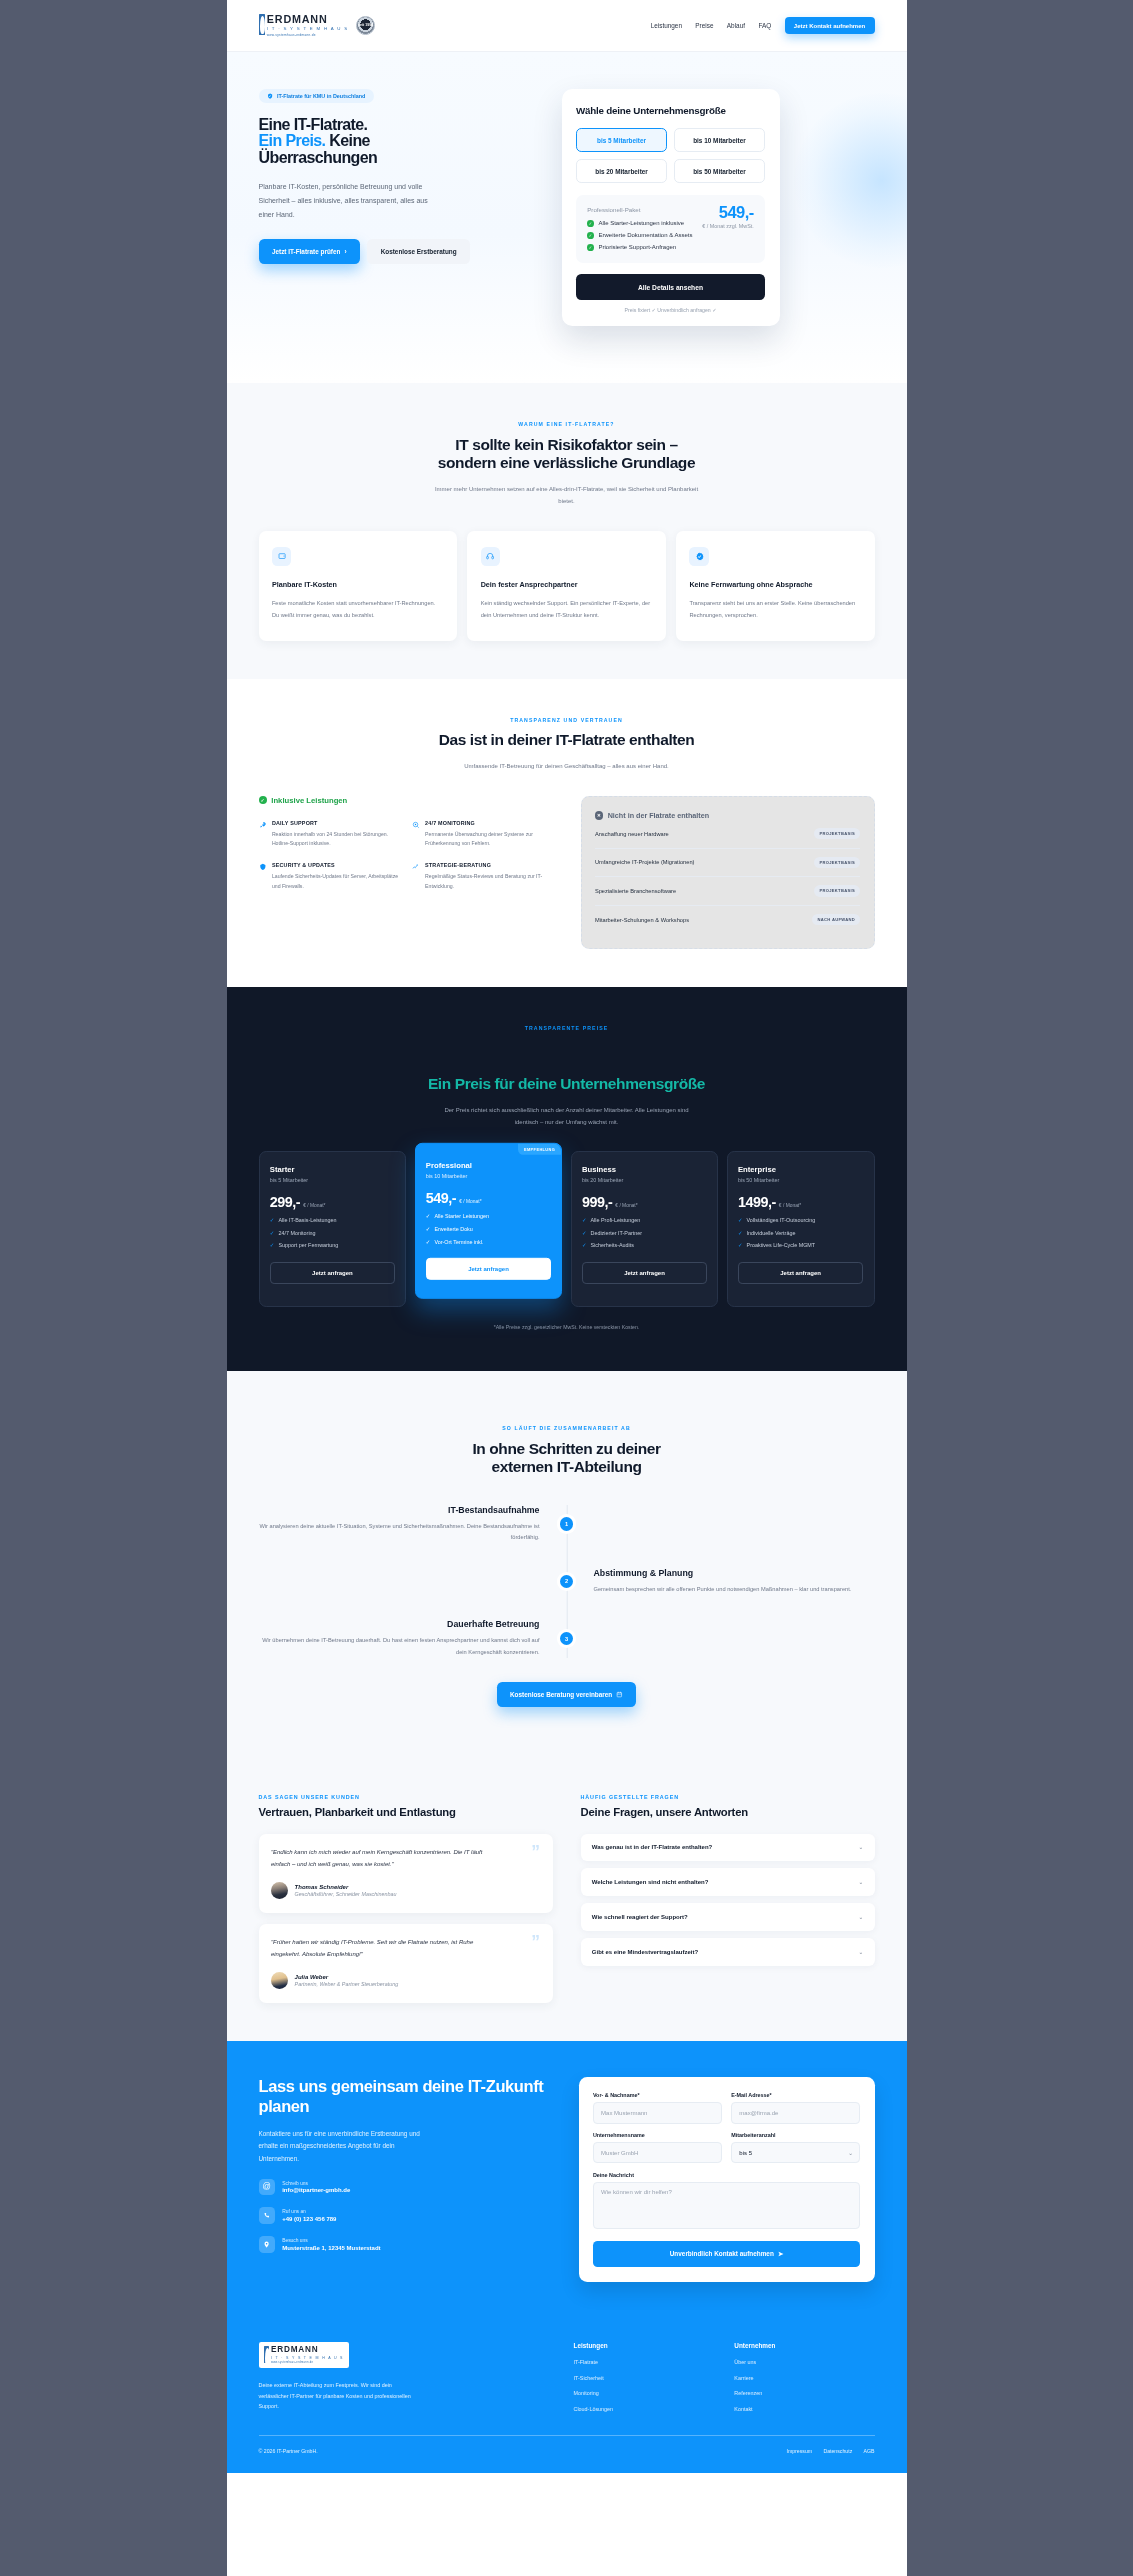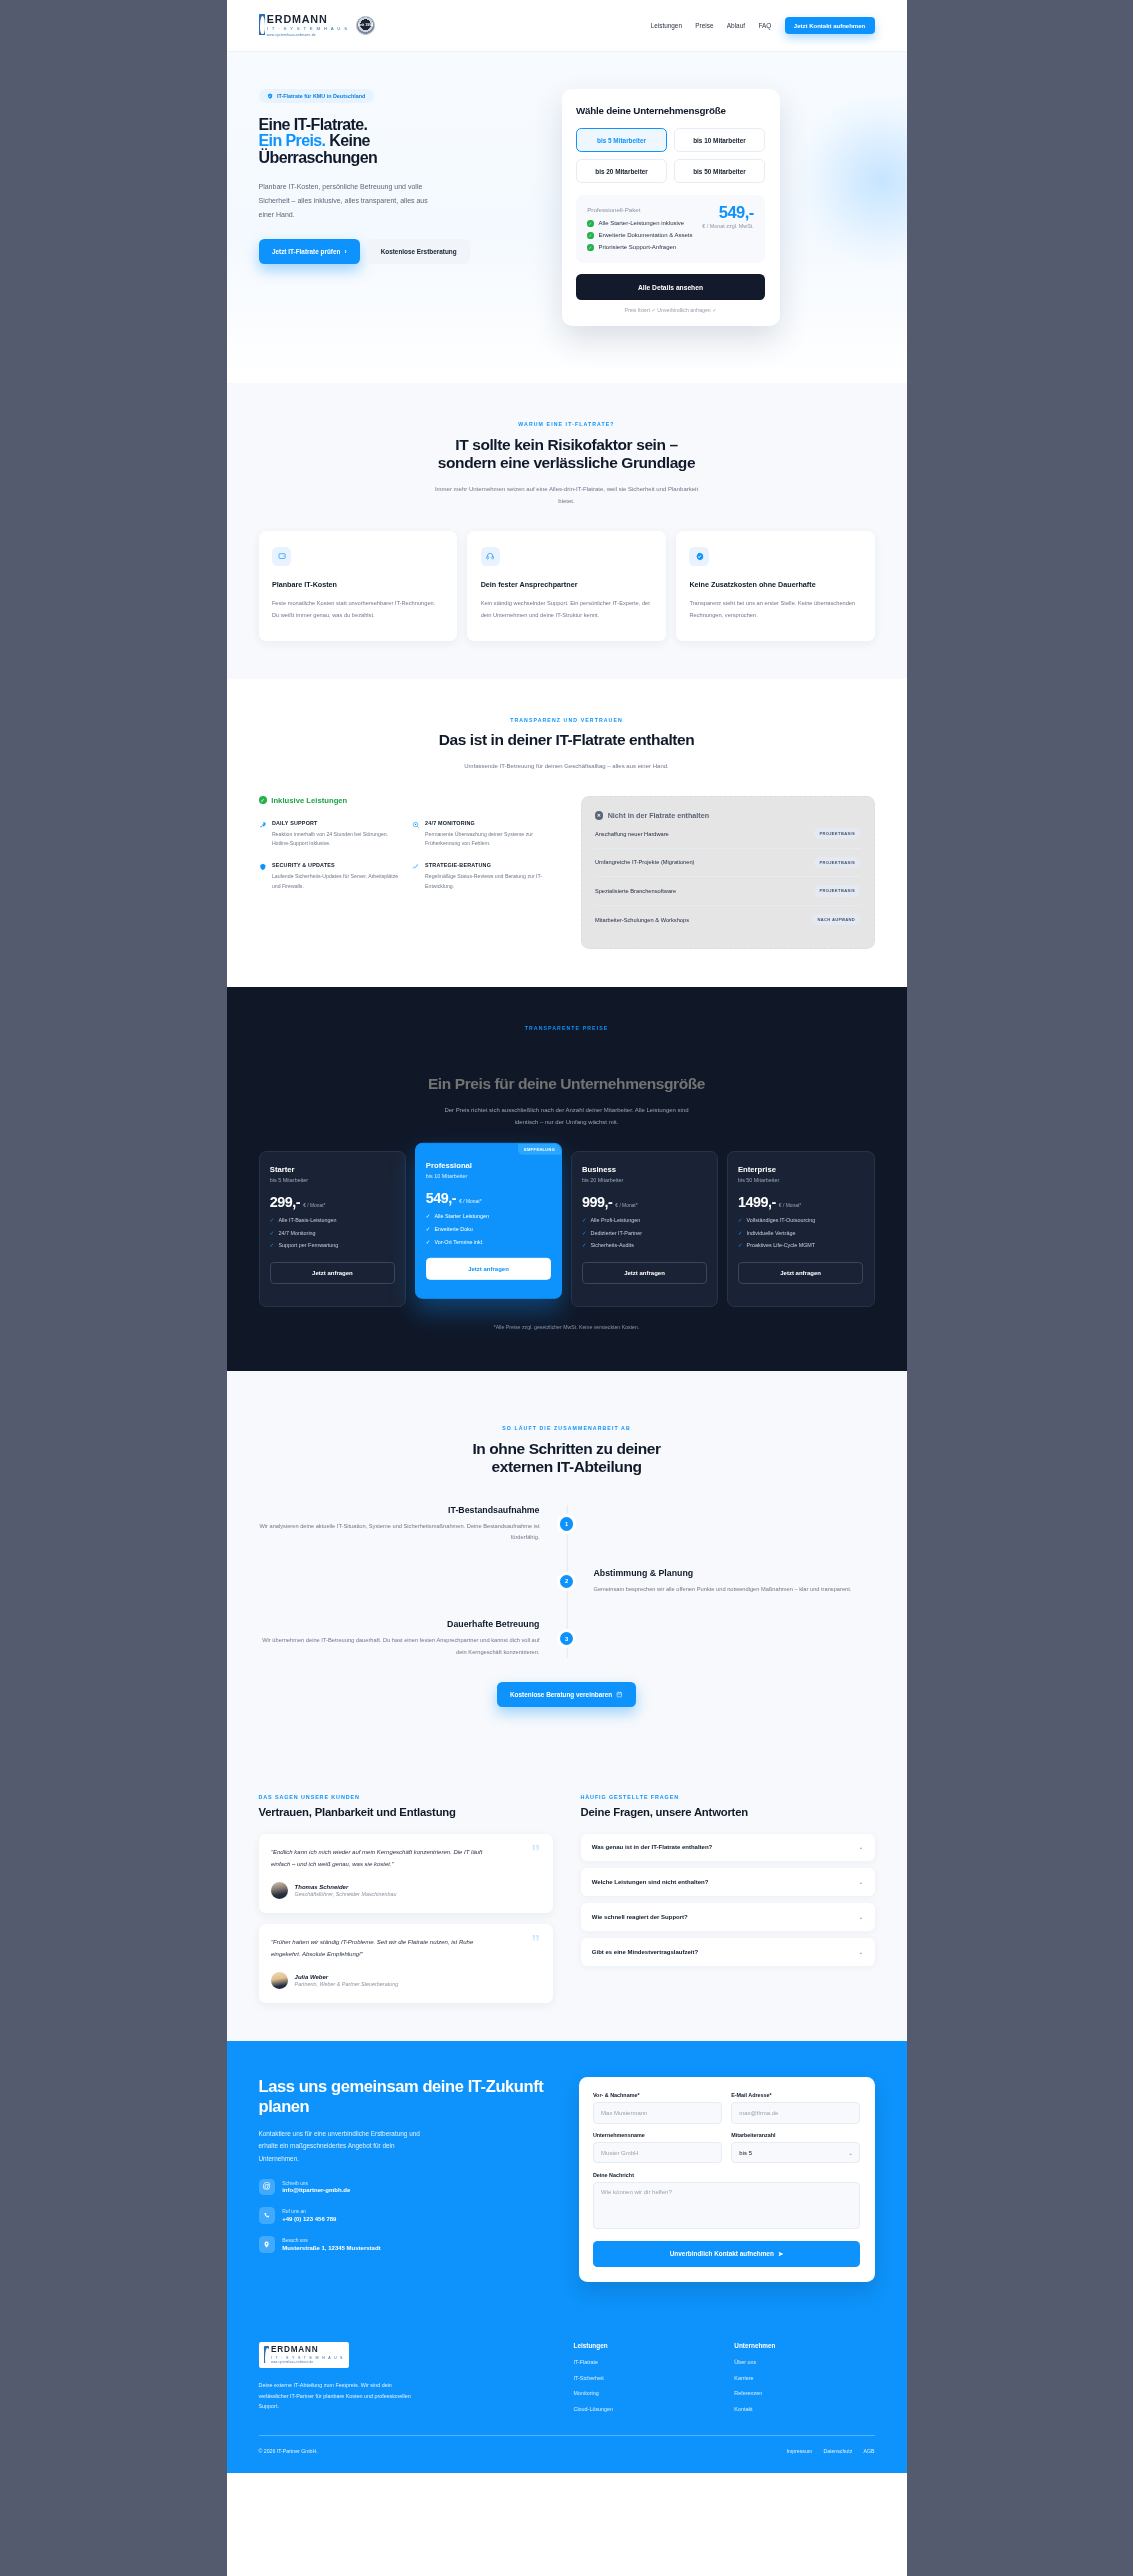--- a/index.html
+++ b/index.html
@@ -192,21 +192,21 @@
   }
   .excl-row:first-of-type { margin-top: 5.2px; }
   .excl-row:last-child { border-bottom: none; }
   .tag {
     background:#e5eaf2; color:#46526a; font-size:4.1px; font-weight:800; letter-spacing:0.3px;
     padding: 3.1px 5.2px; border-radius: 515px; white-space: nowrap;
   }
 
   
   .dark { background: #101828; color: #fff; padding: 38px 32px 41px 32px; }
-  .dark h2.sec-title { color: #737373; margin-top: 44px; }
+  .dark h2.sec-title { color: #14b8a6; margin-top: 44px; }
   .dark .sec-sub { color: #99a3b4; }
   .price-grid { display: grid; grid-template-columns: repeat(4,1fr); gap: 8.2px; margin-top: 23px; }
   .pcard {
     background: #1a2335; border: 0.5px solid #273349; border-radius: 7.2px;
     padding: 13.4px 10.3px 12.4px 10.3px; position: relative;
   }
   .pcard.featured {
     background: #0d93fb; border-color: #0d93fb;
     transform: translateY(-8.2px); padding-bottom: 17.5px; padding-top: 17.5px;
     box-shadow: 0 11.3px 24px rgba(13,147,251,.35);
@@ -431,21 +431,21 @@
         <h4>Dein fester Ansprechpartner</h4>
         <p>Kein ständig wechselnder Support. Ein persönlicher IT-Experte, der dein Unternehmen und deine IT-Struktur kennt.</p>
       </div>
       <div class="card">
         <div class="icon-sq">
           <svg width="9.3" height="9.3" viewBox="0 0 24 24" fill="#0d93fb">
               <path d="M12 1.5l2.3 2 3-.4 1 2.9 2.8 1.2-.8 3 1.8 2.5-2.2 2.1.2 3-3 .6-1.5 2.7-2.8-1.2-2.8 1.2L8.5 18l-3-.6.2-3L3.5 12.3 5.3 9.8l-.8-3 2.8-1.2 1-2.9 3 .4z"></path>
               <path d="M10.6 15.2l-3-3 1.3-1.3 1.7 1.7 4.3-4.3 1.3 1.3z" fill="#fff"></path>
             </svg>
         </div>
-        <h4>Keine Zusatzkosten ohne Dauerhafte</h4>
+        <h4>Keine Fernwartung ohne Absprache</h4>
         <p>Transparenz steht bei uns an erster Stelle. Keine überraschenden Rechnungen, versprochen.</p>
       </div>
     </div>
   </section>
 
   <section class="sec">
     <div class="eyebrow">Transparenz und Vertrauen</div>
     <h2 class="sec-title">Das ist in deiner IT-Flatrate enthalten</h2>
     <p class="sec-sub">Umfassende IT-Betreuung für deinen Geschäftsalltag – alles aus einer Hand.</p>
 

